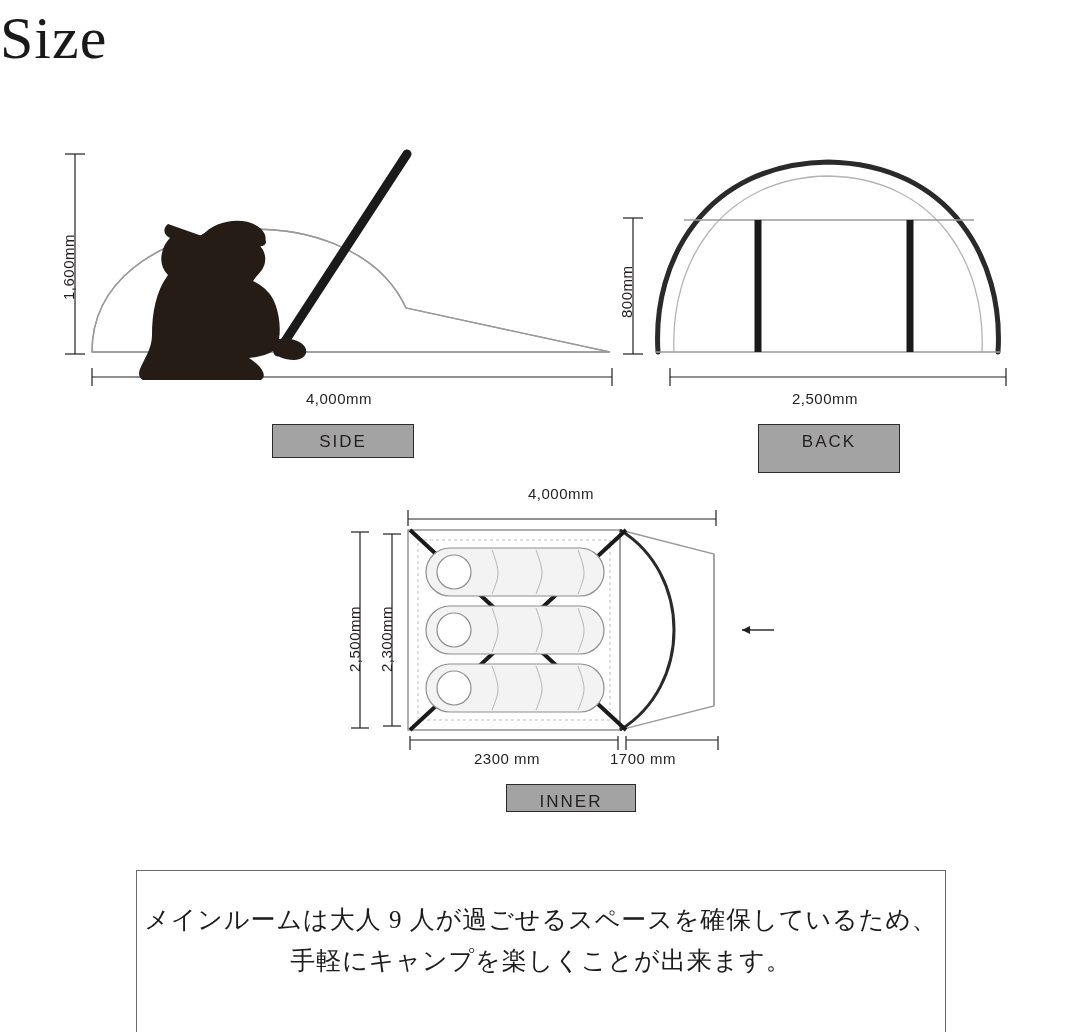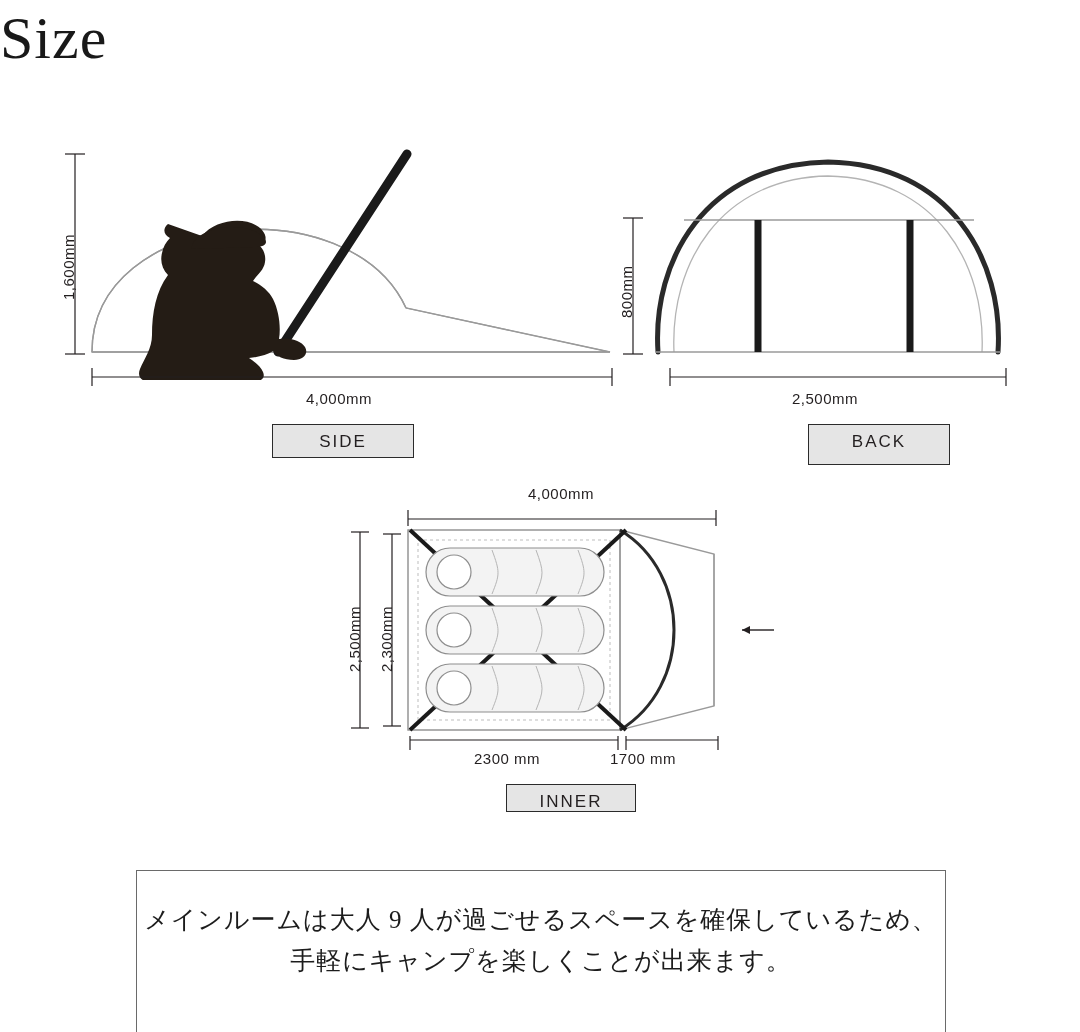--- a/index.html
+++ b/index.html
@@ -50,21 +50,21 @@
     transform: rotate(-90deg);
   }
   .caption {
     position: absolute;
     border: 1px solid #2b2b2b;
     font-family: "Liberation Sans", sans-serif;
     font-size: 17px;
     letter-spacing: 2px;
     text-align: center;
     color: #231f20;
-    background: #e5e5e5;
+    background: #a3a3a3;
     box-sizing: border-box;
     padding-top: 7px;
   }
 
   
   .note {
     position: absolute;
     left: 136px;
     top: 870px;
     width: 810px;
@@ -171,21 +171,21 @@
 
   <div class="abs" style="left:666px; top:366px; width:344px; height:22px;">
     <svg width="344" height="22" viewBox="0 0 344 22">
       <line x1="4" y1="11" x2="340" y2="11" stroke="#231f20" stroke-width="1.2"></line>
       <line x1="4" y1="2" x2="4" y2="20" stroke="#231f20" stroke-width="1.2"></line>
       <line x1="340" y1="2" x2="340" y2="20" stroke="#231f20" stroke-width="1.2"></line>
     </svg>
   </div>
   <div class="dimlabel" style="left:792px; top:390px;">2,500mm</div>
 
-  <div class="caption" style="left:808px; top:424px; width:142px; height:41px;">BACK</div>
+  <div class="caption" style="left:758px; top:424px; width:142px; height:49px;">BACK</div>
 
   <div class="abs" style="left:404px; top:504px; width:316px; height:22px;">
     <svg width="316" height="22" viewBox="0 0 316 22">
       <line x1="4" y1="15" x2="312" y2="15" stroke="#231f20" stroke-width="1.2"></line>
       <line x1="4" y1="6" x2="4" y2="22" stroke="#231f20" stroke-width="1.2"></line>
       <line x1="312" y1="6" x2="312" y2="22" stroke="#231f20" stroke-width="1.2"></line>
     </svg>
   </div>
   <div class="dimlabel" style="left:528px; top:485px;">4,000mm</div>
 

